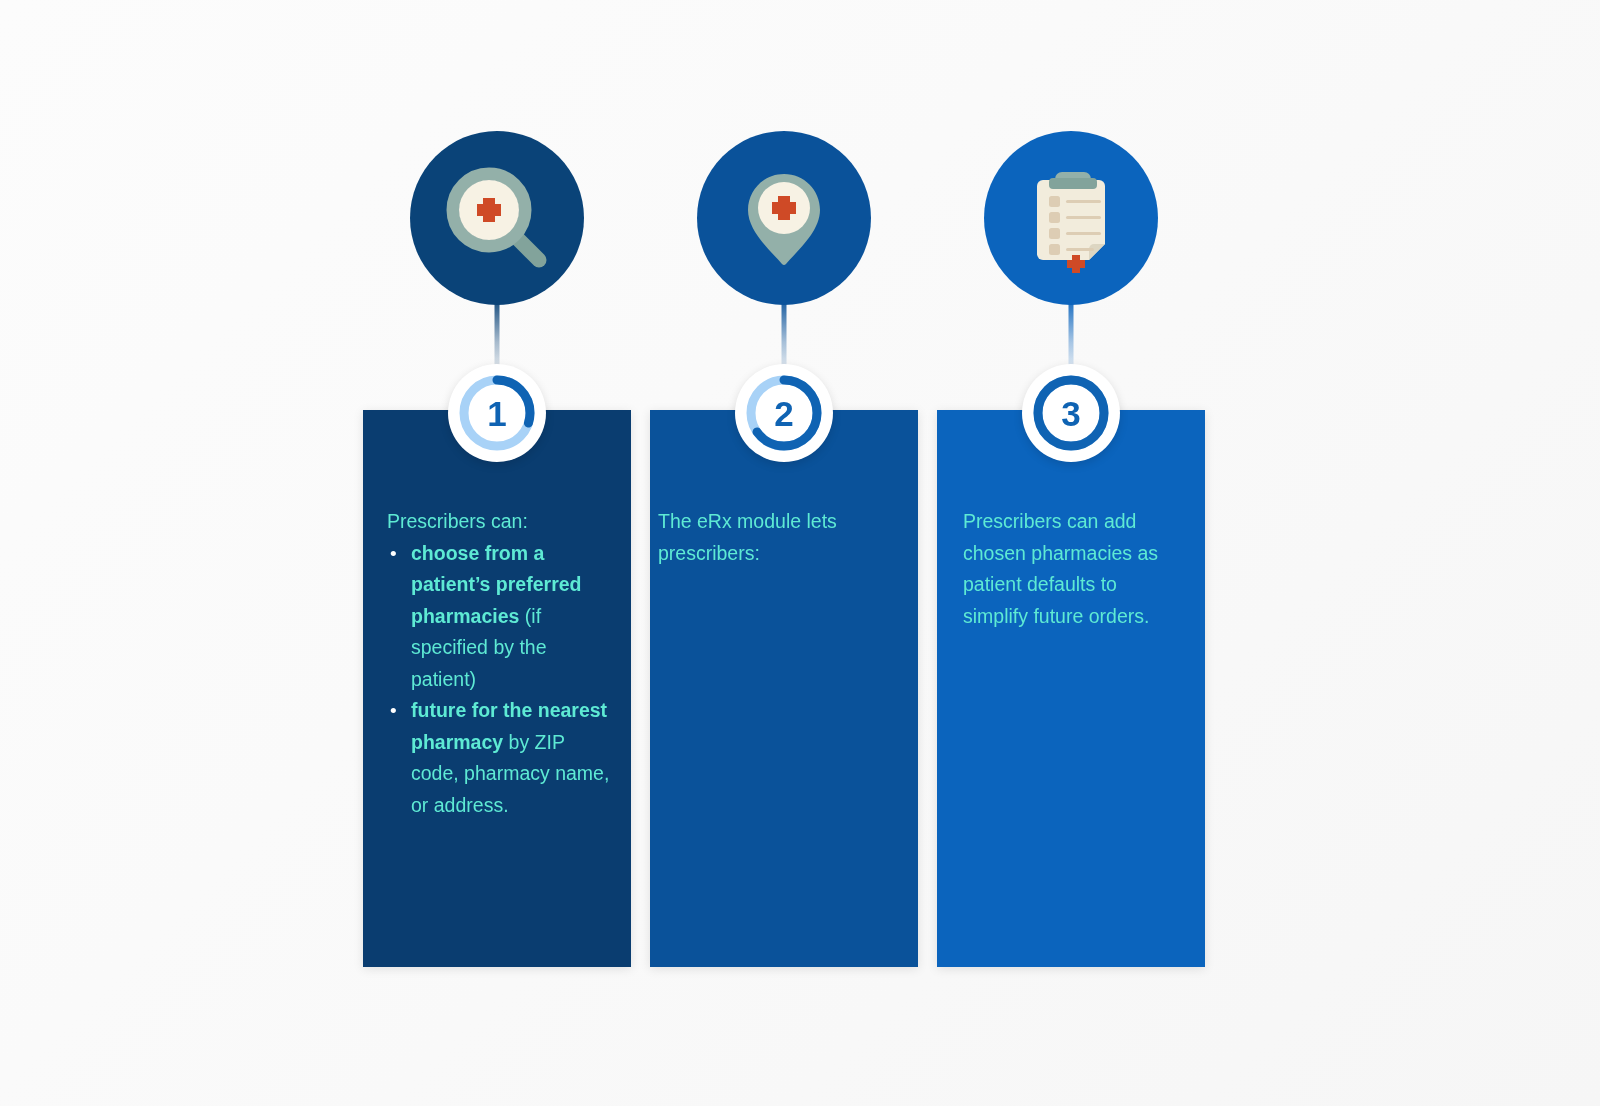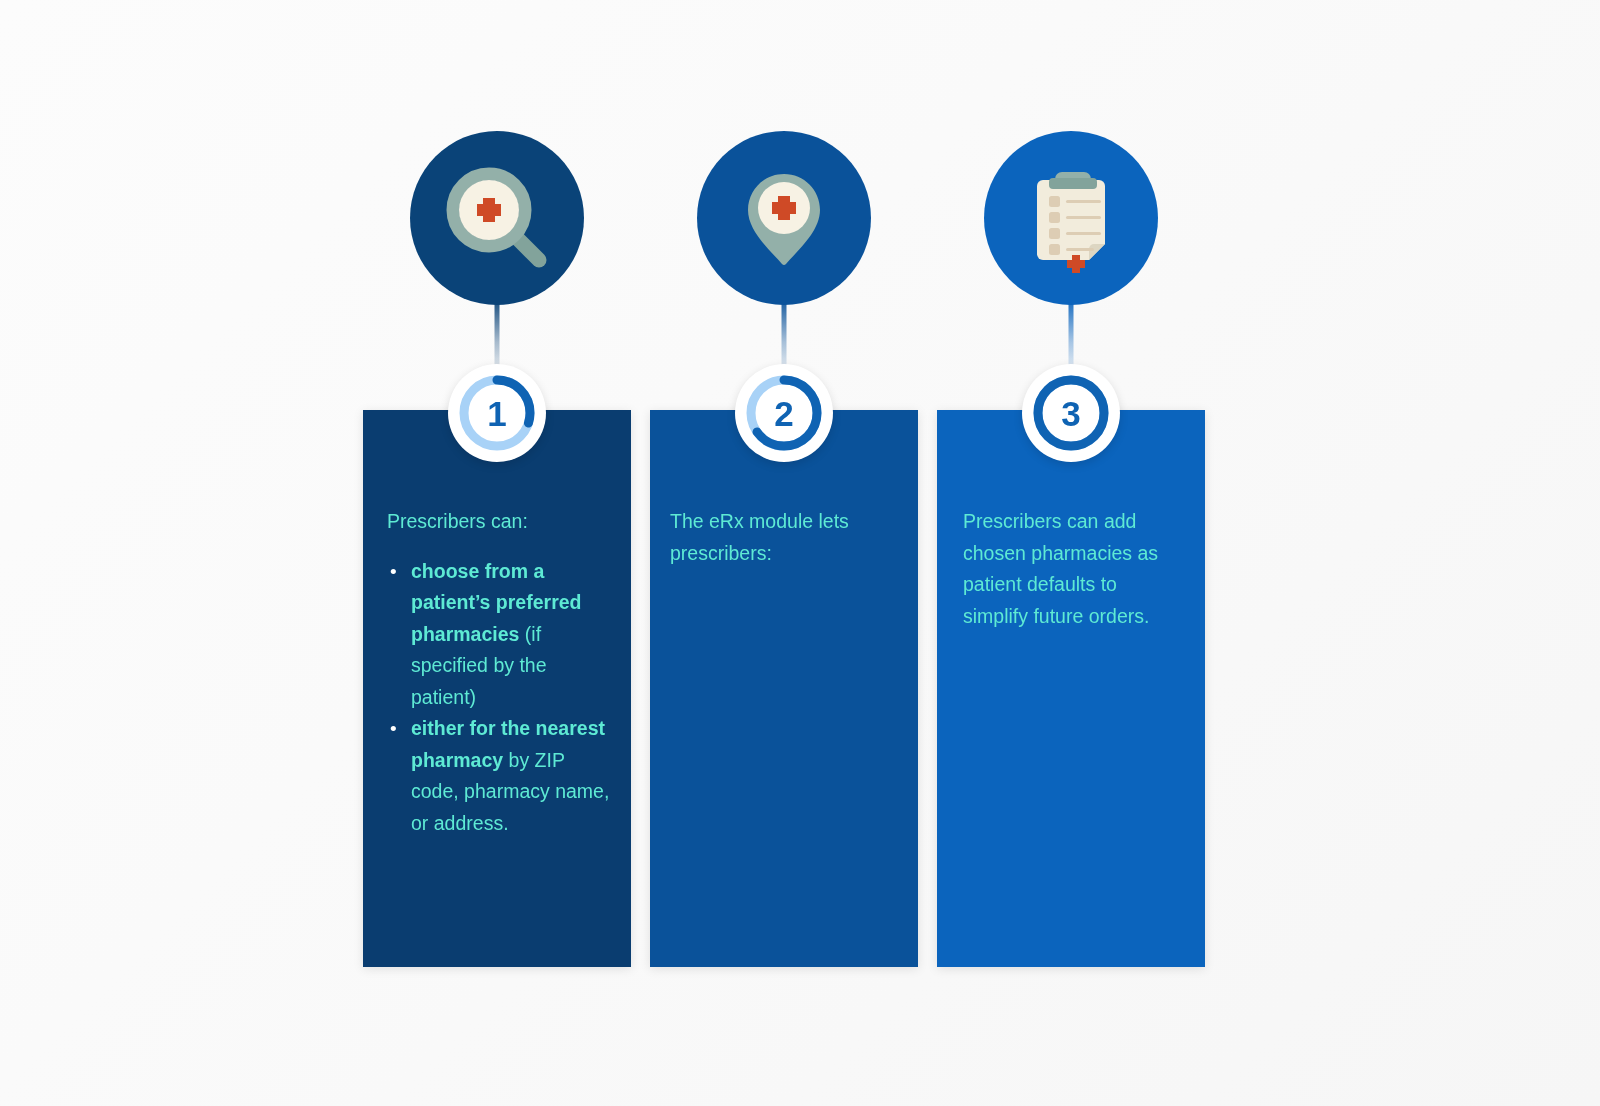--- a/index.html
+++ b/index.html
@@ -98,40 +98,39 @@
     left:0;
     width:268px;
     padding:0 26px 0 26px;
     color:#5eead4;
     font-size:19.5px;
     line-height:31.5px;
   }
   .intro { margin:0; }
   .bullets {
     list-style:none;
-    margin-top:18px;
   }
   .bullets li {
     position:relative;
     padding-left:24px;
     margin-bottom:0px;
   }
   .bullets li::before {
     content:"\2022";
     position:absolute;
     left:3px;
     top:0;
     font-size:19px;
     line-height:31.5px;
     color:#ffffff;
   }
   .bullets b { font-weight:700; }
 
   .col1 .panel-body { padding-left:24px; padding-right:18px; }
-  .col2 .panel-body { padding-left:20px; padding-right:14px; }
+  .col2 .panel-body { padding-left:8px; padding-right:14px; }
   .col3 .panel-body { padding-left:26px; padding-right:18px; }
 </style>
 </head>
 <body>
 
 <div class="canvas">
 
   <div class="column col1">
 
     <div class="icon-bubble">
@@ -149,21 +148,21 @@
       </span>
     </div>
 
     <div class="connector"></div>
 
     <div class="panel">
       <div class="panel-body">
         <p class="intro">Prescribers can:</p>
         <ul class="bullets">
           <li><b>choose from a patient’s preferred pharmacies</b><span> (if specified by the patient)</span></li>
-          <li><b>either for the nearest pharmacy</b><span> by ZIP code, pharmacy name, or address.</span></li>
+          <li><b>future for the nearest pharmacy</b><span> by ZIP code, pharmacy name, or address.</span></li>
         </ul>
       </div>
     </div>
 
     <div class="badge">
       <svg width="98" height="98" viewBox="0 0 98 98">
         <circle cx="49" cy="49" r="33" fill="none" stroke="#a8d2f7" stroke-width="9"></circle>
         <circle cx="49" cy="49" r="33" fill="none" stroke="#0f63b3" stroke-width="9" stroke-linecap="round" stroke-dasharray="62 145" stroke-dashoffset="0" transform="rotate(-90 49 49)"></circle>
       </svg>
       <span class="badge-num">1</span>

